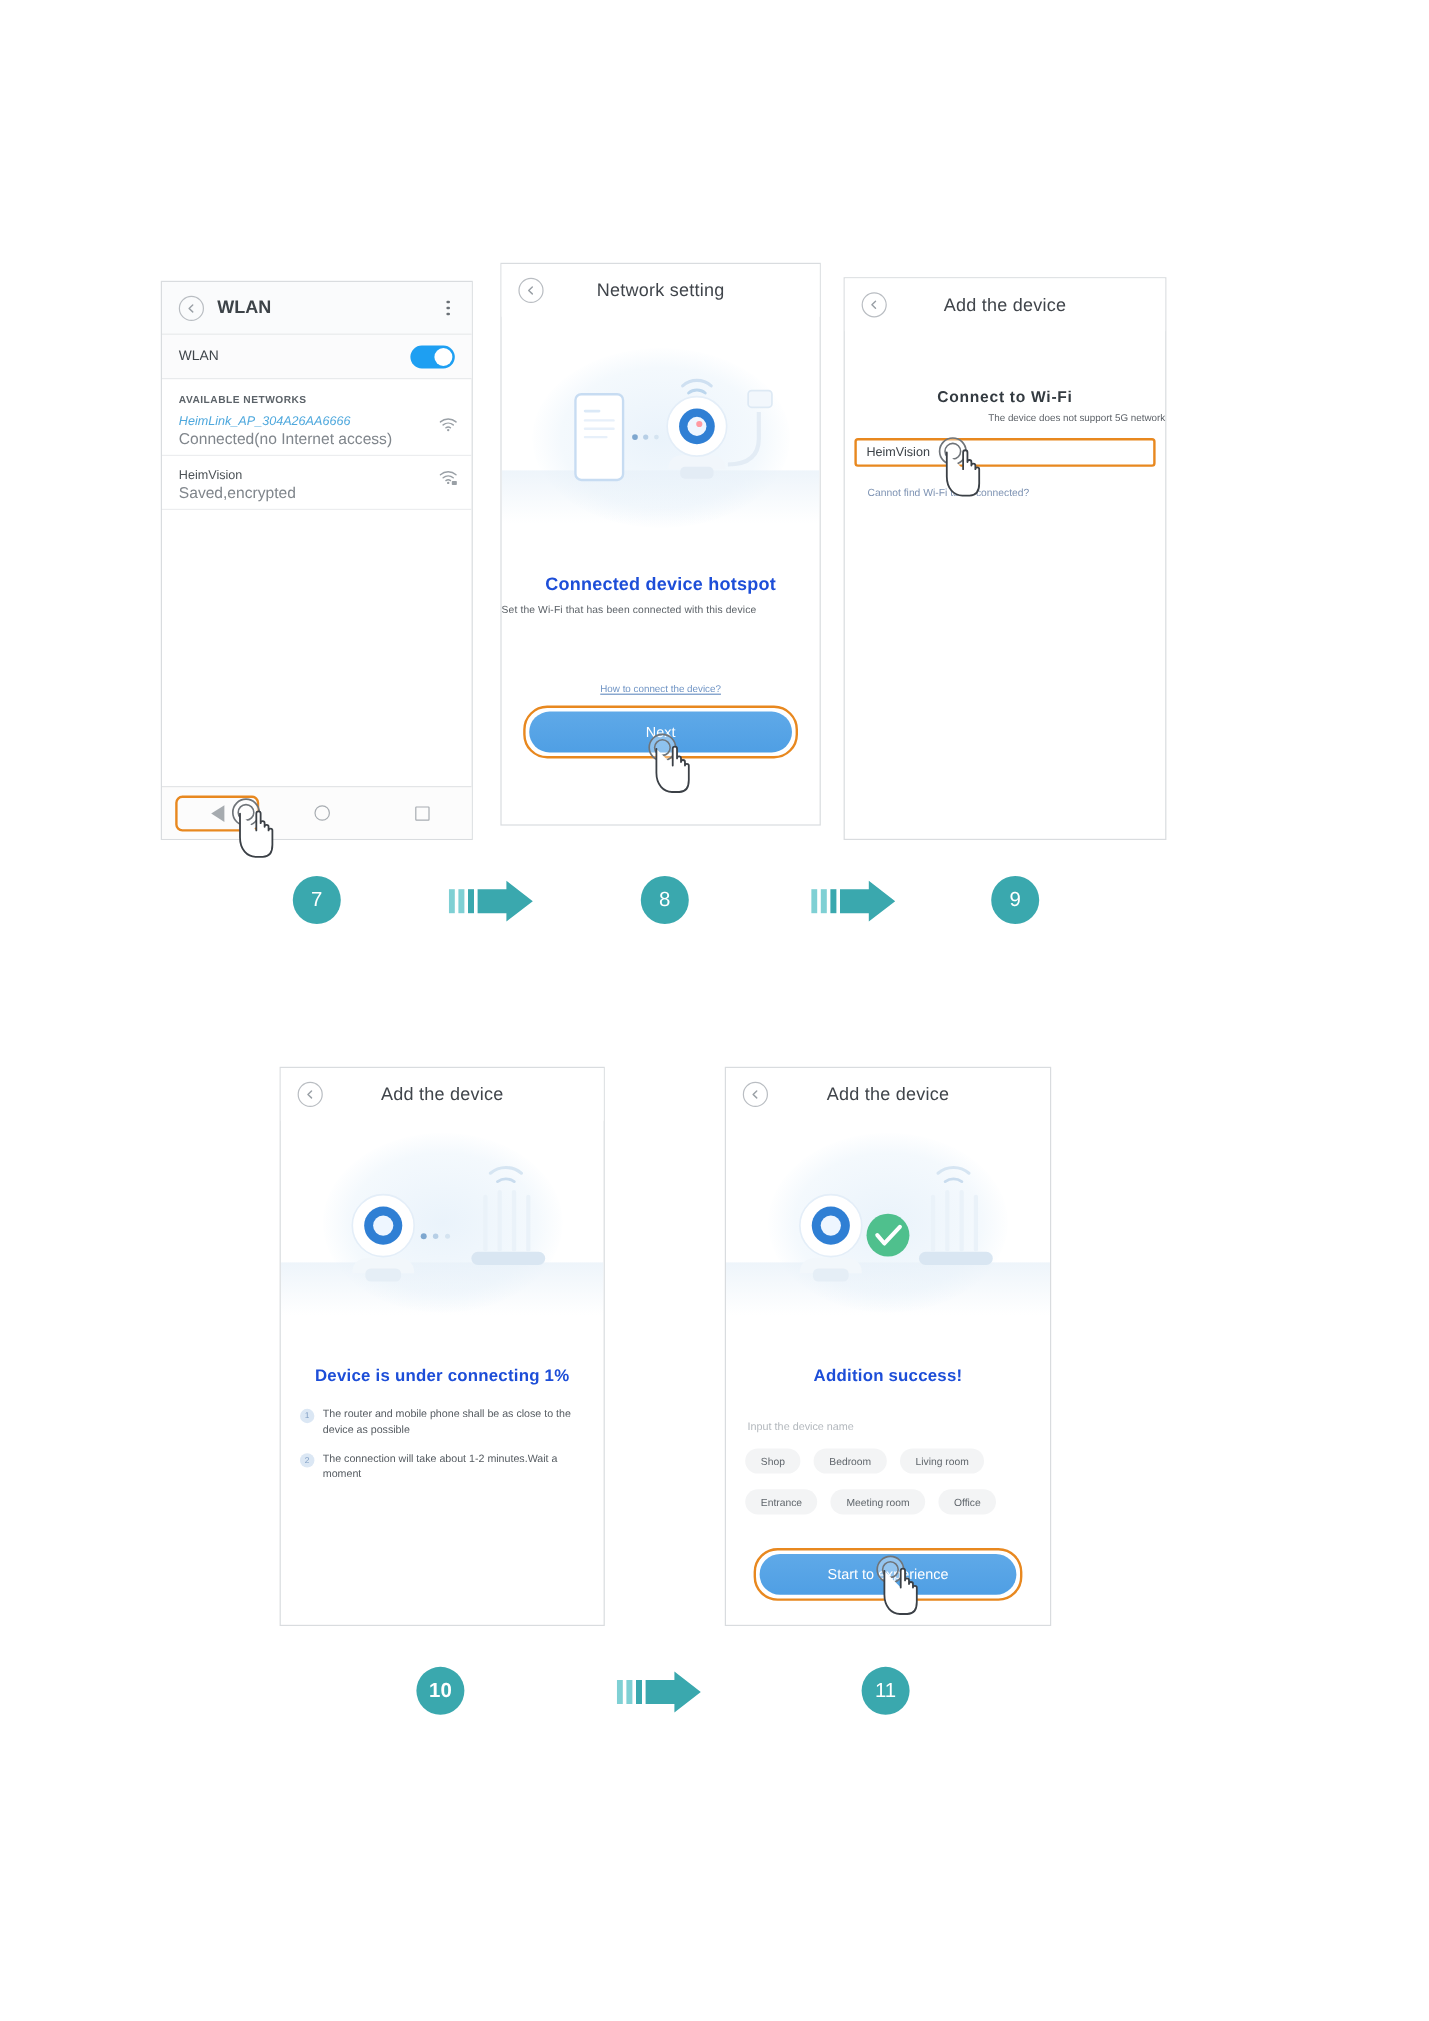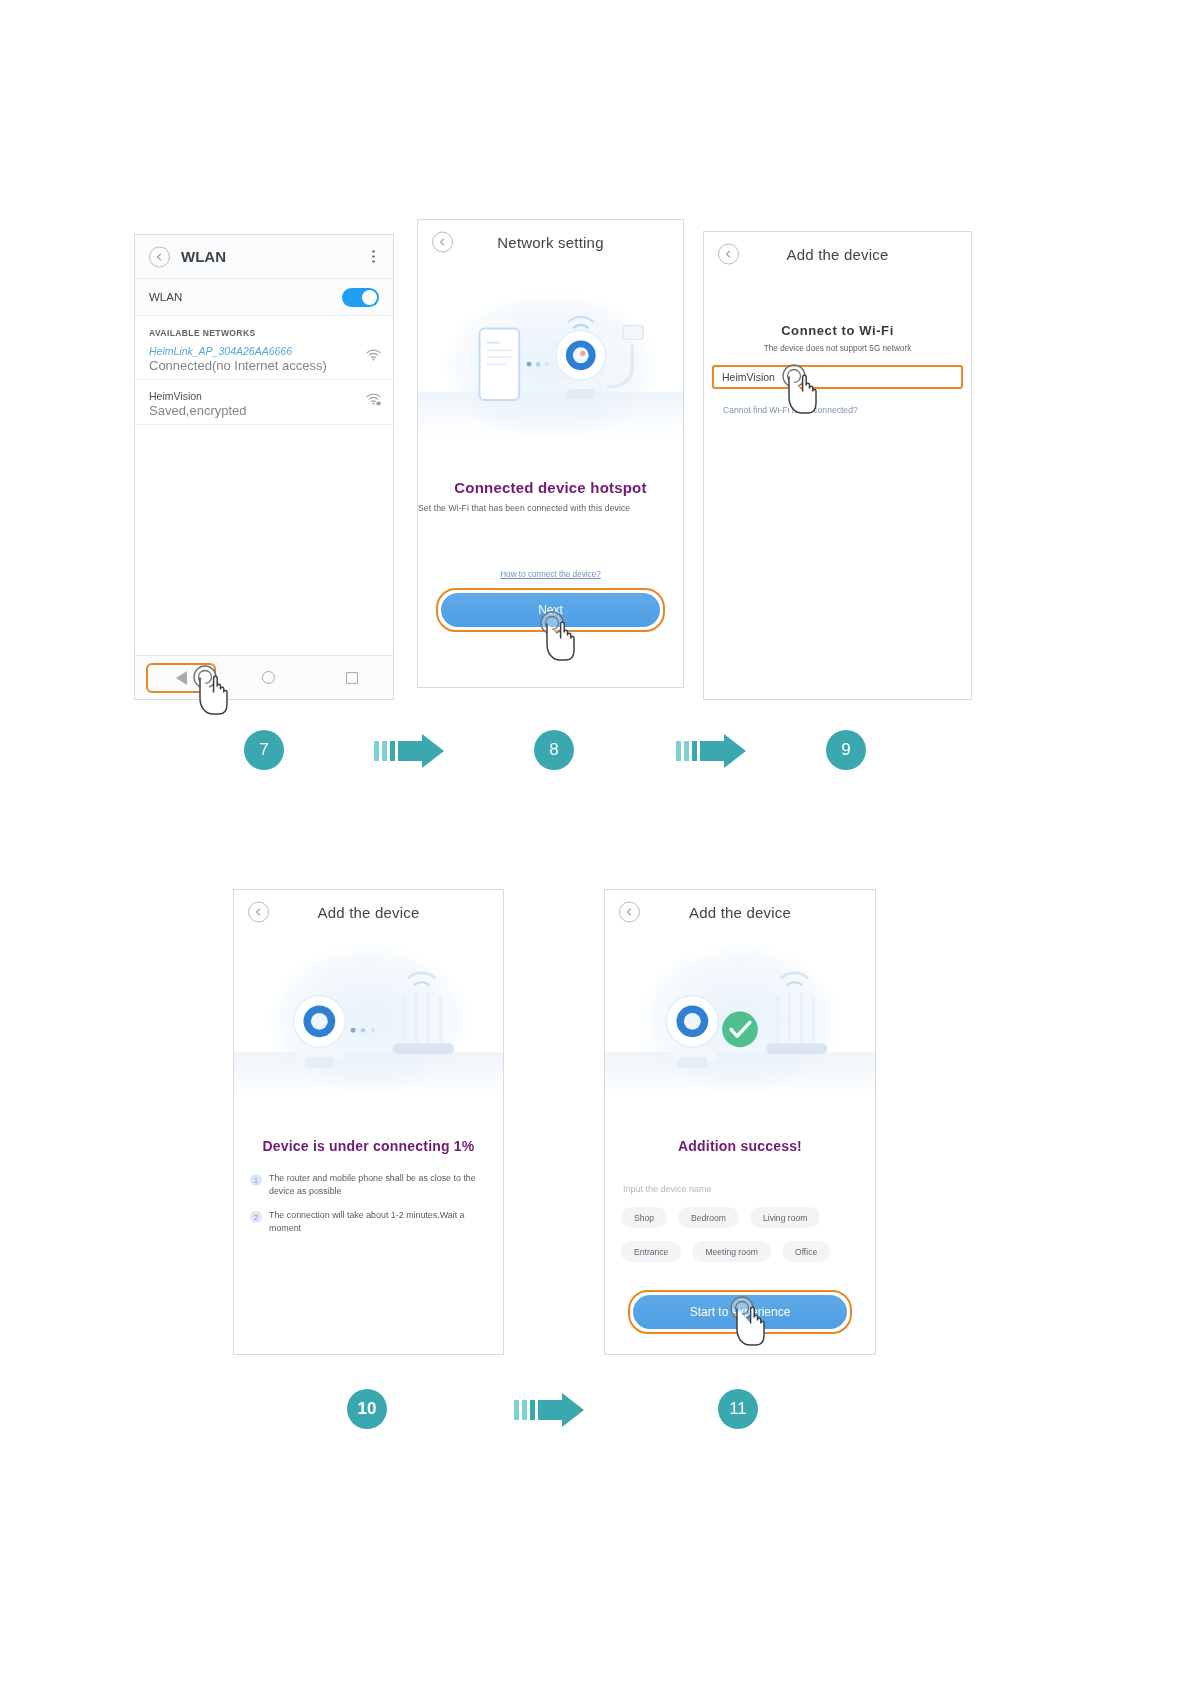--- a/index.html
+++ b/index.html
@@ -119,21 +119,21 @@
   .hero .glow {
     position: absolute; left: 50%; top: 26px; transform: translateX(-50%);
     width: 215px; height: 150px; border-radius: 50%;
     background: radial-gradient(ellipse at center, #eaf3fb 0%, #f4f9fd 55%, rgba(255,255,255,0) 72%);
   }
   .hero .ground {
     position: absolute; left: 0; right: 0; top: 128px; height: 44px;
     background: linear-gradient(180deg, rgba(232,241,249,.75), rgba(255,255,255,0));
   }
   .center-title {
-    text-align: center; font-size: 15px; color: #701a75;
+    text-align: center; font-size: 15px; color: #1d4ed8;
     font-weight: 600; letter-spacing: .2px;
   }
   .center-sub {
     text-align: left; font-size: 8.6px; color: #5b6167; margin-top: 7px;
     letter-spacing: .1px;
   }
   .how-link {
     text-align: center; font-size: 8.2px; color: #6e93c4;
     text-decoration: underline; margin-top: 0;
   }
@@ -144,21 +144,21 @@
     display: flex; align-items: center; justify-content: center;
     border: none; width: 100%;
   }
   .btn-highlight {
     border: 2px solid #e8881f; border-radius: 20px; padding: 3px;
   }
 
   
   #panel-wifi { left: 703px; top: 231px; width: 269px; height: 469px; }
   .wifi-title { text-align:center; font-size: 13px; font-weight: 700; color: #333a40; letter-spacing: .6px;}
-  .wifi-sub { text-align:center; font-size: 8.2px; color: #5d6268; margin-top: 6px; }
+  .wifi-sub { text-align:right; font-size: 8.2px; color: #5d6268; margin-top: 6px; }
   .ssid-input {
     margin: 12px 8px 0 8px;
     border: 2px solid #e8881f;
     border-radius: 3px;
     height: 24px;
     display: flex; align-items: center;
     padding: 0 8px;
     font-size: 10.5px; color: #3d4349;
     background: #fff;
   }

